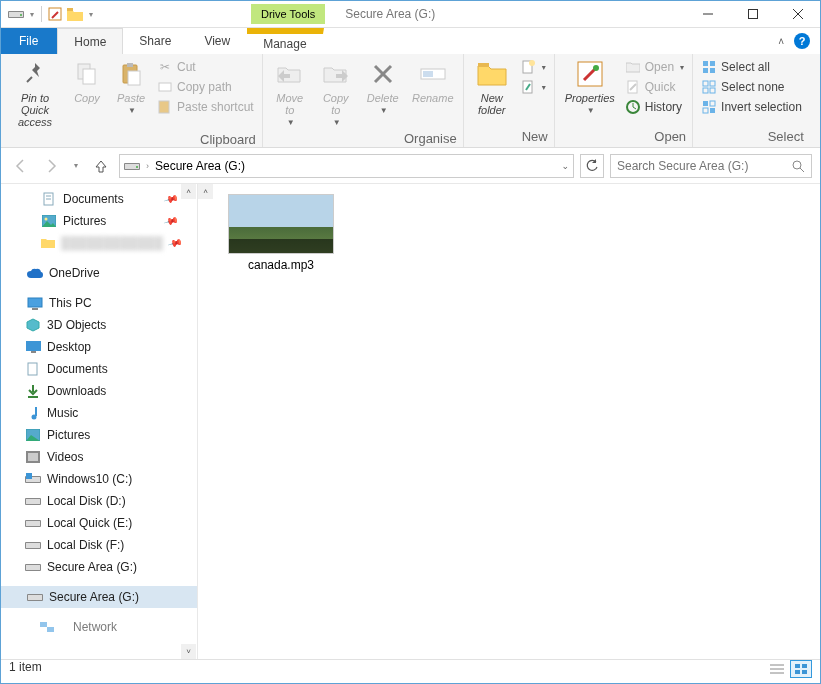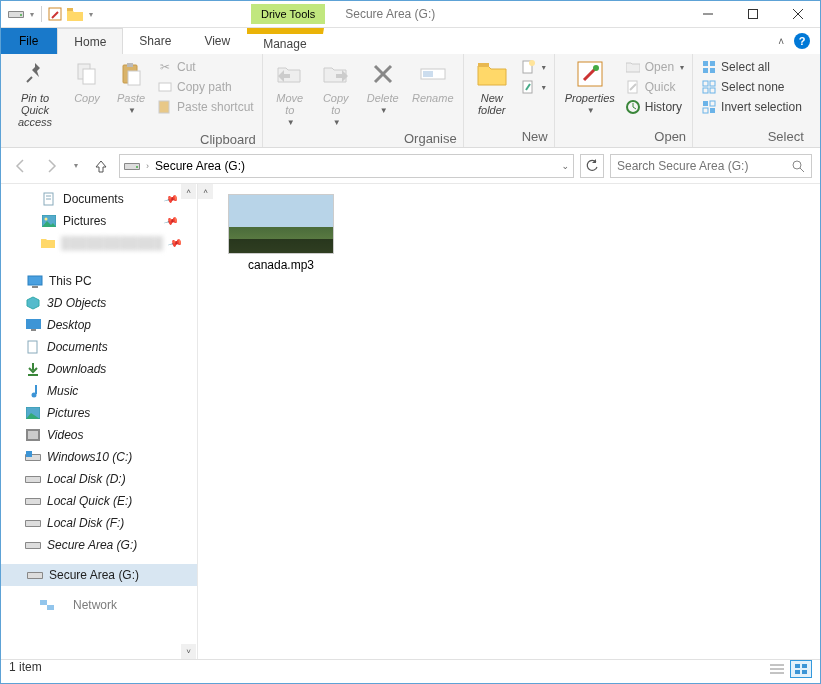--- a/index.html
+++ b/index.html
@@ -11,21 +11,21 @@
 .qat-icon { width: 18px; height: 18px; display: flex; align-items: center; justify-content: center; }
 .qat-sep { width: 1px; height: 16px; background: #d0d0d0; margin: 0 2px; }
 .drive-tools-tab { background: #c1e77e; padding: 4px 10px; font-size: 11px; margin-left: 155px; }
 .title-text { color: #777; margin-left: 20px; font-size: 12px; }
 .win-controls { margin-left: auto; display: flex; }
 .win-btn { width: 45px; height: 27px; display: flex; align-items: center; justify-content: center; color: #555; }
 
 
 .tabs { height: 26px; display: flex; align-items: stretch; background: #fff; }
 .tab { padding: 0 16px; display: flex; align-items: center; font-size: 12px; color: #444; border-right: 1px solid transparent; }
-.tab.file { background: #1979ca; color: #000000; padding: 0 18px; }
+.tab.file { background: #1979ca; color: #ffffff; padding: 0 18px; }
 .tab.active { background: #f5f5f5; border: 1px solid #dcdcdc; border-bottom: none; }
 .tab.manage { border-top: 6px solid #eab308; }
 .tabs-right { margin-left: auto; display: flex; align-items: center; gap: 10px; padding-right: 10px; }
 .collapse-caret { color: #555; font-size: 10px; }
 .help-badge { width: 16px; height: 16px; border-radius: 50%; background: #0078d7; color: #fff; display: flex; align-items: center; justify-content: center; font-size: 11px; font-weight: bold; }
 
 
 .ribbon { height: 94px; background: #f5f5f5; border-bottom: 1px solid #dcdcdc; display: flex; }
 .rg { border-right: 1px solid #e1e1e1; display: flex; flex-direction: column; padding: 2px 6px 0 6px; }
 .rg-body { flex: 1; display: flex; align-items: flex-start; gap: 4px; }
@@ -51,21 +51,21 @@
 .searchbar .sicon { color: #888; }
 
 
 .body { flex: 1; display: flex; overflow: hidden; }
 .tree { width: 197px; border-right: 1px solid #e8e8e8; overflow-y: auto; padding-top: 4px; position: relative; }
 .tree-scroll-up, .tree-scroll-dn { position: absolute; right: 1px; width: 15px; height: 15px; background: #f0f0f0; display: flex; align-items: center; justify-content: center; font-size: 8px; color: #555; }
 .tree-scroll-up { top: 0; }
 .tree-scroll-dn { bottom: 0; }
 .tnode { display: flex; align-items: center; gap: 6px; padding: 3px 4px 3px 8px; font-size: 12px; color: #222; white-space: nowrap; }
 .tnode .exp { width: 12px; color: #888; font-size: 9px; display: inline-block; text-align: center; }
-.tnode.d1 { padding-left: 24px; font-style: italic; }
+.tnode.d1 { padding-left: 24px; }
 .tnode.d2 { padding-left: 40px; }
 .tnode.sel { background: #d8e6f2; }
 .ticon { width: 16px; height: 16px; display: flex; align-items: center; justify-content: center; }
 .pin { margin-left: auto; margin-right: 16px; color: #999; transform: rotate(30deg); font-size: 10px; }
 .tree-gap { height: 8px; }
 
 .content { flex: 1; padding: 10px 12px; overflow: auto; position: relative; }
 .content-scroll { position: absolute; left: 0; top: 0; width: 15px; height: 15px; background: #f0f0f0; display:flex;align-items:center;justify-content:center;font-size:8px;color:#555;}
 .file-item { width: 110px; display: flex; flex-direction: column; align-items: center; gap: 4px; margin-left: 16px;}
 .thumb { width: 106px; height: 60px; background: linear-gradient(#b8d4e8 0%, #b8d4e8 55%, #4a6b3a 55%, #6a8a4a 100%); border: 1px solid #ccc; position: relative; }
@@ -448,20 +448,29 @@
     <div class="tnode d2">
         <span class="ticon">
           <svg width="14" height="12">
             <path d="M0 2h5l1 1h8v8H0z" fill="#ffd869"></path>
           </svg>
         </span>
         <span style="color:#ddd;filter:blur(2px);">████████████</span>
         <span class="pin">📌</span>
       </div>
     <div class="tree-gap"></div>
+    <div class="tnode">
+        <span class="exp"></span>
+        <span class="ticon">
+          <svg width="16" height="11" viewBox="0 0 16 11">
+            <path d="M4 10 Q0 10 0 6 Q0 3 4 3 Q5 0 9 1 Q13 0 14 4 Q16 4 16 7 Q16 10 13 10 Z" fill="#2171c7"></path>
+          </svg>
+        </span>
+        <span>OneDrive</span>
+      </div>
     <div class="tree-gap"></div>
     <div class="tnode">
         <span class="exp"></span>
         <span class="ticon">
           <svg width="16" height="13">
             <rect x="1" y="1" width="14" height="9" fill="#4aa0e0" stroke="#2a80c0"></rect>
             <rect x="5" y="11" width="6" height="2" fill="#888"></rect>
           </svg>
         </span>
         <span>This PC</span>

